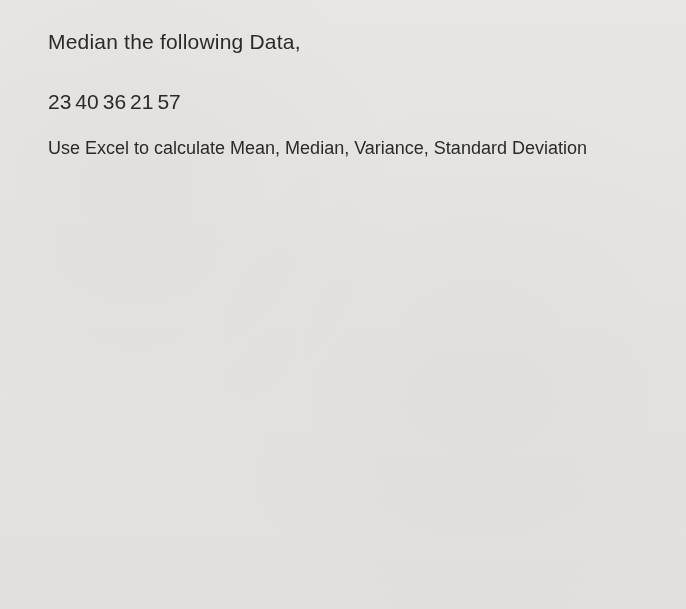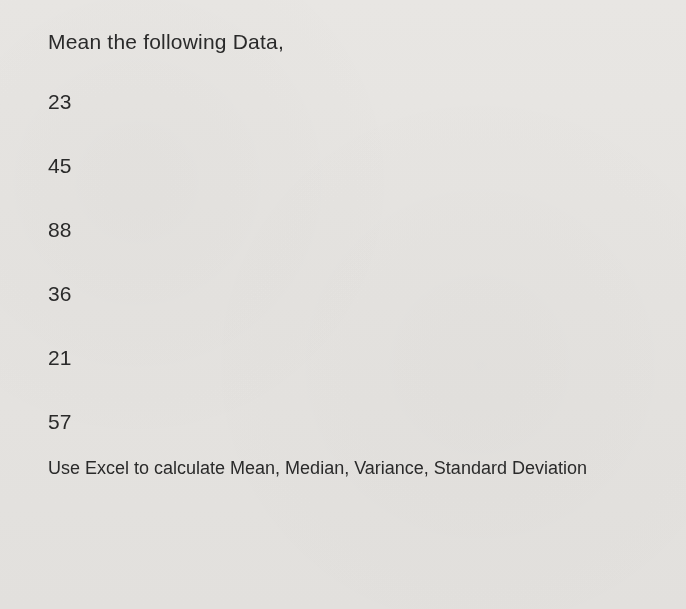--- a/index.html
+++ b/index.html
@@ -22,44 +22,42 @@
       position: relative;
     }
     .heading {
       font-size: 21px;
       font-weight: 400;
       margin-bottom: 24px;
       letter-spacing: 0.2px;
     }
     .data-list {
       display: flex;
-      flex-direction: column;
-      gap: 16px;
+      gap: 4px;
     }
     .data-value {
       font-size: 21px;
       font-weight: 400;
       height: 48px;
       display: flex;
       align-items: center;
     }
     .instruction {
       font-size: 18px;
       font-weight: 400;
       margin-top: 12px;
       white-space: nowrap;
     }
   </style>
 </head>
 <body>
 
-<div class="heading">Mean the following Data,</div>
+<div class="heading">Median the following Data,</div>
 
 <div class="data-list">
   <div class="data-value">23</div>
-  <div class="data-value">45</div>
-  <div class="data-value">88</div>
+  <div class="data-value">40</div>
   <div class="data-value">36</div>
   <div class="data-value">21</div>
   <div class="data-value">57</div>
 </div>
 
 <div class="instruction">Use Excel to calculate Mean, Median, Variance, Standard Deviation</div>
 
 </body></html>

